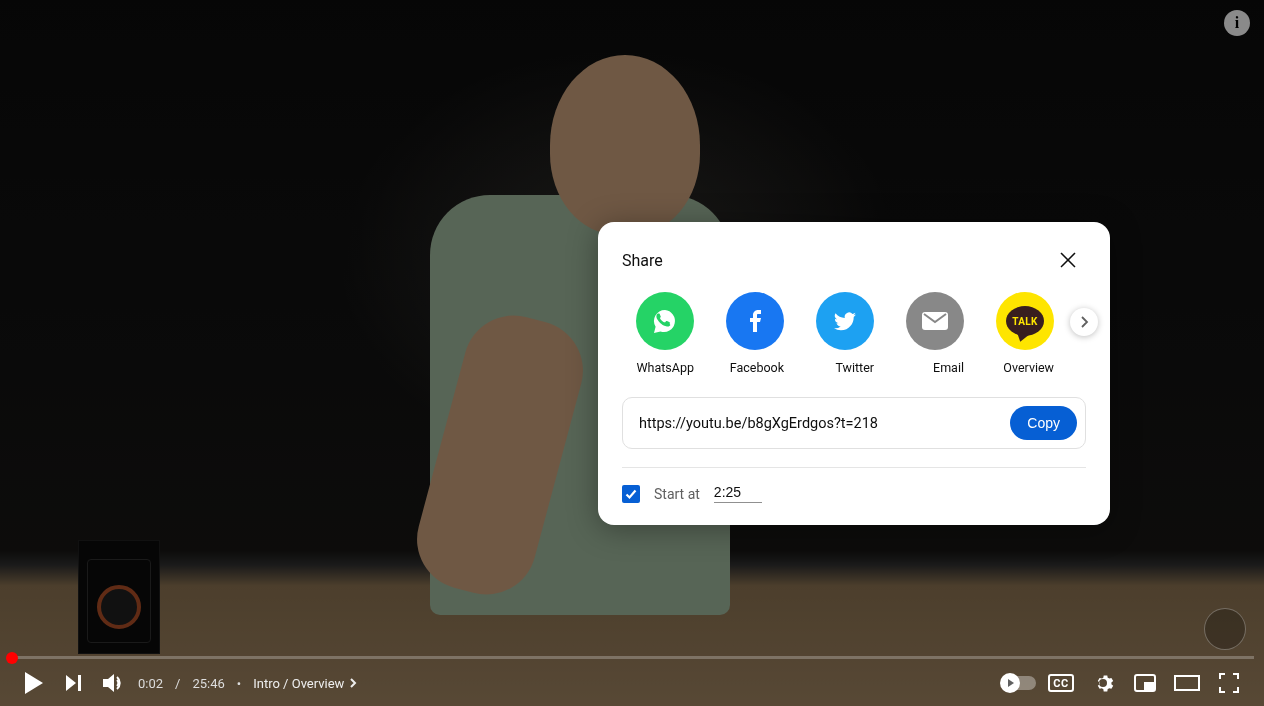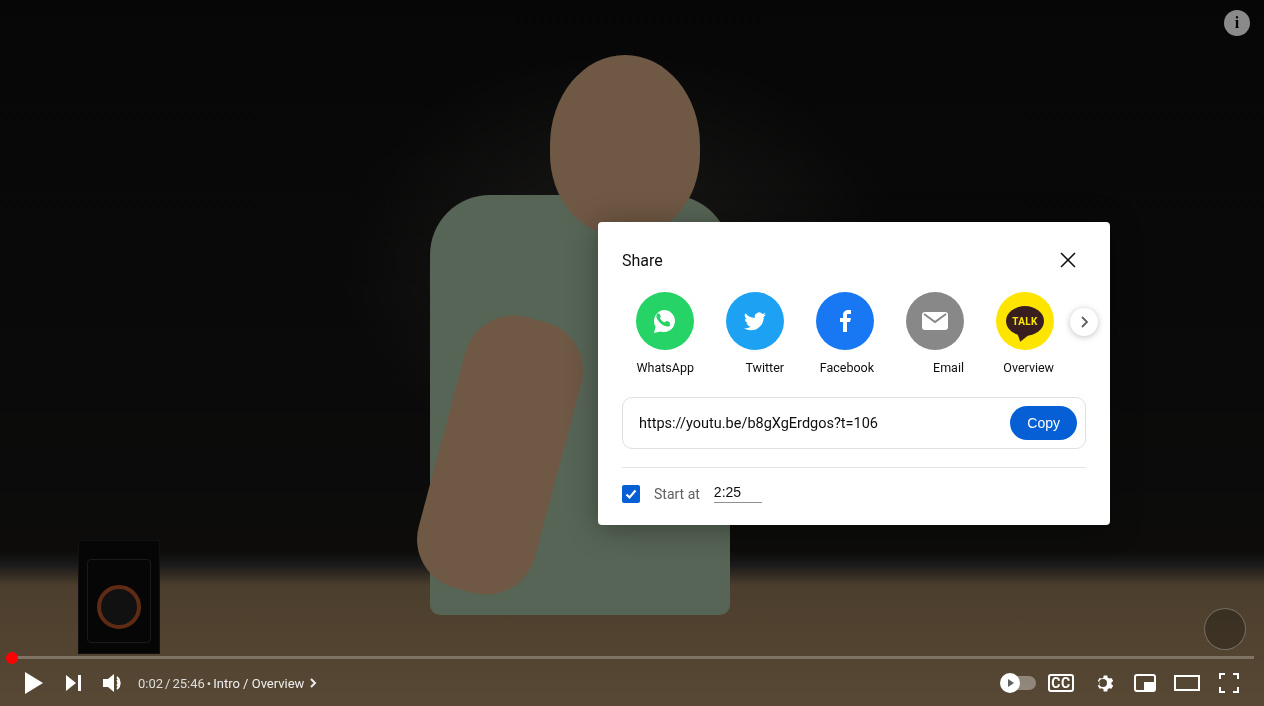--- a/index.html
+++ b/index.html
@@ -35,32 +35,32 @@
 
   
   .progress { position:absolute; left:10px; right:10px; bottom:47px; height:3px; background:rgba(255,255,255,0.25); }
   .progress-played { position:absolute; left:0; top:0; bottom:0; width:0.13%; background:#ff0000; }
   .progress-knob { position:absolute; left:0.13%; top:50%; width:12px; height:12px; margin-left:-6px; margin-top:-6px; border-radius:50%; background:#ff0000; }
 
   
   .controls { position:absolute; left:0; right:0; bottom:0; height:46px; display:flex; align-items:center; padding:0 14px; color:#fff; }
   .ctrl { display:flex; align-items:center; justify-content:center; width:40px; height:46px; cursor:pointer; }
   .ctrl svg { fill:#fff; }
-  .time { font-size:13px; color:#ddd; margin-left:4px; display:flex; gap:2px;}
+  .time { font-size:13px; color:#ddd; margin-left:4px; display:flex; gap:12px;}
   .dot { color:#ddd; }
   .chapter { color:#eee; cursor:pointer; display:flex; align-items:center; gap:4px;}
   .spacer { flex:1; }
   .right-ctrl { display:flex; align-items:center; justify-content:center; width:42px; height:46px; cursor:pointer;}
   .autoplay { width:34px; height:14px; border-radius:8px; background:rgba(255,255,255,0.35); position:relative;}
   .autoplay .knob { position:absolute; top:-3px; left:-2px; width:20px; height:20px; border-radius:50%; background:#fff; display:flex; align-items:center; justify-content:center;}
   .autoplay .knob::after{content:""; width:0; height:0; border-left:6px solid #606060; border-top:4px solid transparent; border-bottom:4px solid transparent; margin-left:2px;}
-  .cc { width:26px; height:18px; border:2px solid #fff; border-radius:3px; font-size:14px; font-weight:bold; display:flex; align-items:center; justify-content:center; letter-spacing:0.5px;}
-
-  
-  .dialog { position:absolute; left:598px; top:222px; width:512px; background:#fff; border-radius:4px; box-shadow:0 4px 30px rgba(0,0,0,0.35); padding:20px 24px 22px 24px;}
+  .cc { width:26px; height:18px; border:2px solid #fff; border-radius:3px; font-size:11px; font-weight:bold; display:flex; align-items:center; justify-content:center; letter-spacing:0.5px;}
+
+  
+  .dialog { position:absolute; left:598px; top:222px; width:512px; background:#fff; border-radius:16px; box-shadow:0 4px 30px rgba(0,0,0,0.35); padding:20px 24px 22px 24px;}
   .dialog-head { display:flex; align-items:center; justify-content:space-between; margin-bottom:14px;}
   .dialog-title { font-size:16px; color:#0f0f0f; font-weight:400;}
   .close-btn { width:36px; height:36px; display:flex; align-items:center; justify-content:center; cursor:pointer; border-radius:50%;}
   .close-btn svg { stroke:#0f0f0f; }
 
   .share-row { display:flex; gap:18px; align-items:flex-start; position:relative; margin-bottom:22px;}
   .share-item { display:flex; flex-direction:column; align-items:flex-end; width:72px; cursor:pointer;}
   .share-circle { width:58px; height:58px; border-radius:50%; display:flex; align-items:center; justify-content:center; margin-bottom:10px;}
   .share-label { font-size:12.5px; color:#0f0f0f; text-align:center;}
   .embed-circle { background:#f2f2f2; border:1px solid #e5e5e5;}
@@ -117,34 +117,34 @@
     <div class="share-row">
       <div class="share-item">
         <div class="share-circle whatsapp-circle">
           <svg width="30" height="30" viewBox="0 0 30 30" fill="#fff">
               <path d="M15 4a11 11 0 0 0-9.4 16.7L4 27l6.5-1.6A11 11 0 1 0 15 4zm5.4 14.9c-.3.8-1.6 1.5-2.3 1.5-.6 0-1.3.3-4.4-1-3.7-1.6-5.9-5.4-6-5.6-.2-.2-1.3-1.8-1.3-3.4 0-1.6.8-2.4 1.1-2.7.3-.3.6-.3.9-.3h.6c.2 0 .5 0 .7.6l1 2.4c.1.2.1.4 0 .6l-.5.7c-.2.2-.3.4-.1.7.2.3.8 1.4 1.8 2.3 1.3 1.1 2.3 1.5 2.6 1.6.3.1.5.1.7-.1l1-1.1c.2-.3.5-.2.8-.1l2.2 1.1c.3.2.5.3.6.4.1.2.1.9-.1 1.4z"></path>
             </svg>
         </div>
         <div class="share-label">WhatsApp</div>
       </div>
       <div class="share-item">
+        <div class="share-circle facebook-circle">
+          <svg width="30" height="30" viewBox="0 0 30 30" fill="#fff">
+              <path d="M18 8h3V4h-3c-2.8 0-5 2.2-5 5v3h-3v4h3v10h4V16h3l1-4h-4V9c0-.6.4-1 1-1z"></path>
+            </svg>
+        </div>
+        <div class="share-label">Facebook</div>
+      </div>
+      <div class="share-item">
         <div class="share-circle twitter-circle">
           <svg width="30" height="30" viewBox="0 0 30 30" fill="#fff">
               <path d="M26 8.6a8.9 8.9 0 0 1-2.6.7 4.5 4.5 0 0 0 2-2.5 9 9 0 0 1-2.9 1.1 4.5 4.5 0 0 0-7.7 4.1A12.8 12.8 0 0 1 5.5 7.3a4.5 4.5 0 0 0 1.4 6 4.5 4.5 0 0 1-2-.6v.1a4.5 4.5 0 0 0 3.6 4.4 4.5 4.5 0 0 1-2 .1 4.5 4.5 0 0 0 4.2 3.1A9 9 0 0 1 4 22.3a12.7 12.7 0 0 0 6.9 2c8.3 0 12.8-6.9 12.8-12.8v-.6A9.2 9.2 0 0 0 26 8.6z"></path>
             </svg>
         </div>
         <div class="share-label">Twitter</div>
-      </div>
-      <div class="share-item">
-        <div class="share-circle facebook-circle">
-          <svg width="30" height="30" viewBox="0 0 30 30" fill="#fff">
-              <path d="M18 8h3V4h-3c-2.8 0-5 2.2-5 5v3h-3v4h3v10h4V16h3l1-4h-4V9c0-.6.4-1 1-1z"></path>
-            </svg>
-        </div>
-        <div class="share-label">Facebook</div>
       </div>
       <div class="share-item">
         <div class="share-circle email-circle">
           <svg width="30" height="22" viewBox="0 0 30 22" fill="#fff">
               <rect x="2" y="2" width="26" height="18" rx="3" fill="#fff"></rect>
               <path d="M4 4l11 8 11-8" stroke="#888" stroke-width="2" fill="none"></path>
             </svg>
         </div>
         <div class="share-label">Email</div>
       </div>
@@ -157,21 +157,21 @@
         <div class="share-label">Overview</div>
       </div>
       <div class="next-arrow">
         <svg width="14" height="14" viewBox="0 0 14 14" fill="none" stroke="#606060" stroke-width="1.8">
             <polyline points="5,2 10,7 5,12"></polyline>
           </svg>
       </div>
     </div>
 
     <div class="url-row">
-      <div class="url-text">https://youtu.be/b8gXgErdgos?t=106</div>
+      <div class="url-text">https://youtu.be/b8gXgErdgos?t=218</div>
       <button class="copy-btn">Copy</button>
     </div>
 
     <div class="divider"></div>
 
     <div class="startat-row">
       <div class="checkbox">
         <svg width="14" height="14" viewBox="0 0 14 14" fill="none" stroke="#fff" stroke-width="2.2">
             <polyline points="2.5,7.5 5.5,10.5 11.5,3.5"></polyline>
           </svg>

